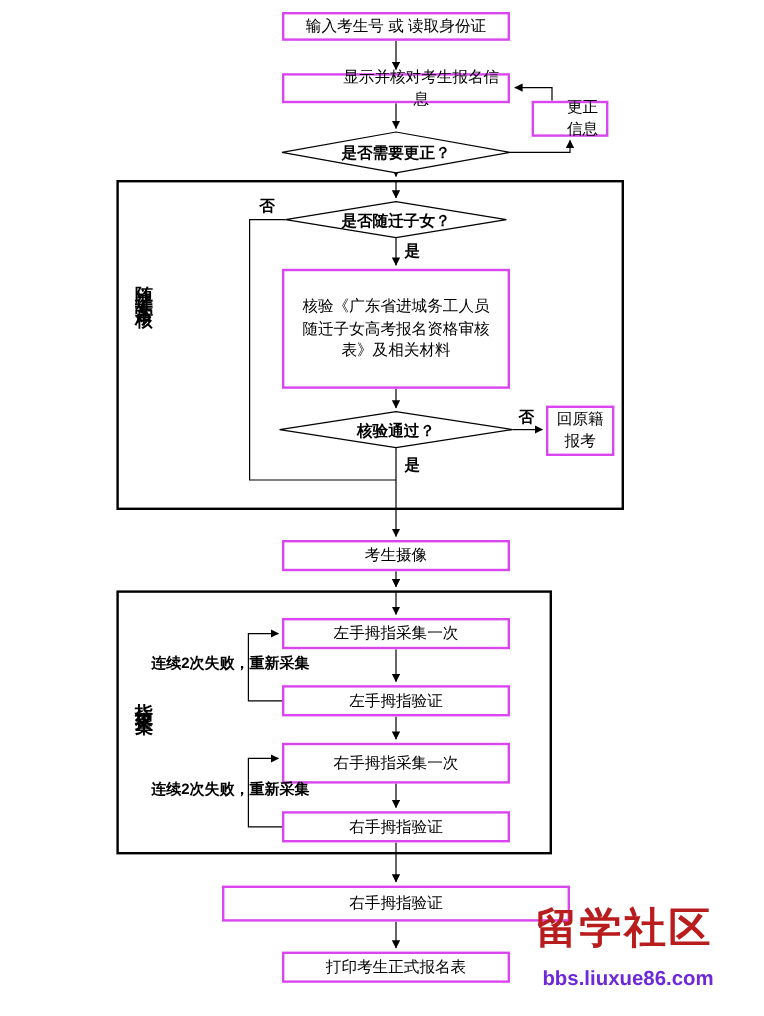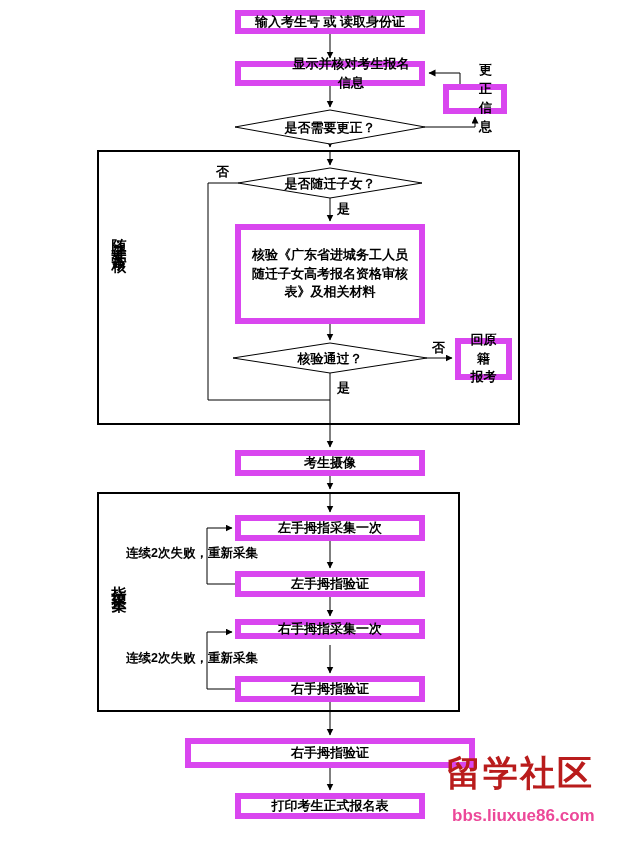--- a/index.html
+++ b/index.html
@@ -20,28 +20,28 @@
     left: 0; top: 0;
     width: 637px; height: 847px;
   }
   .group {
     position: absolute;
     border: 2px solid #000;
     background: transparent;
   }
   .node {
     position: absolute;
-    border: 6px solid #d946ef;
+    border: 2px solid #d946ef;
     background: #fff;
     display: flex;
     align-items: center;
     justify-content: center;
     text-align: center;
     font-size: 13px;
-    font-weight: bold;
+    font-weight: normal;
     line-height: 1.45;
     padding: 2px 6px;
   }
   .node.pre { white-space: pre-line; }
   .dlabel {
     position: absolute;
     text-align: center;
     font-size: 13px;
     font-weight: bold;
     pointer-events: none;
@@ -75,21 +75,21 @@
     color: #b91c1c;
     z-index: 6;
     font-family: Liberation Mono, monospace;
   }
   .wm-site {
     position: absolute;
     left: 452px; top: 806px;
     width: 170px;
     font-size: 17px;
     font-weight: bold;
-    color: #ec4899;
+    color: #6d28d9;
     z-index: 6;
   }
 </style>
 </head>
 <body>
 
 <div class="canvas">
 
   <svg class="connectors" viewBox="0 0 637 847" xmlns="http://www.w3.org/2000/svg">
     <defs>
@@ -140,21 +140,21 @@
 
   <div class="node pre" style="left:455px; top:338px; width:57px; height:42px;">回原籍
 报考</div>
 
   <div class="node" style="left:235px; top:450px; width:190px; height:26px;">考生摄像</div>
 
   <div class="node" style="left:235px; top:515px; width:190px; height:26px;">左手拇指采集一次</div>
 
   <div class="node" style="left:235px; top:571px; width:190px; height:26px;">左手拇指验证</div>
 
-  <div class="node" style="left:235px; top:619px; width:190px; height:20px;">右手拇指采集一次</div>
+  <div class="node" style="left:235px; top:619px; width:190px; height:34px;">右手拇指采集一次</div>
 
   <div class="node" style="left:235px; top:676px; width:190px; height:26px;">右手拇指验证</div>
 
   <div class="node" style="left:185px; top:738px; width:290px; height:30px;">右手拇指验证</div>
 
   <div class="node" style="left:235px; top:793px; width:190px; height:26px;">打印考生正式报名表</div>
 
   <div class="dlabel" style="left:255px; top:119px; width:150px;">是否需要更正？</div>
   <div class="dlabel" style="left:255px; top:175px; width:150px;">是否随迁子女？</div>
   <div class="dlabel" style="left:255px; top:350px; width:150px;">核验通过？</div>

